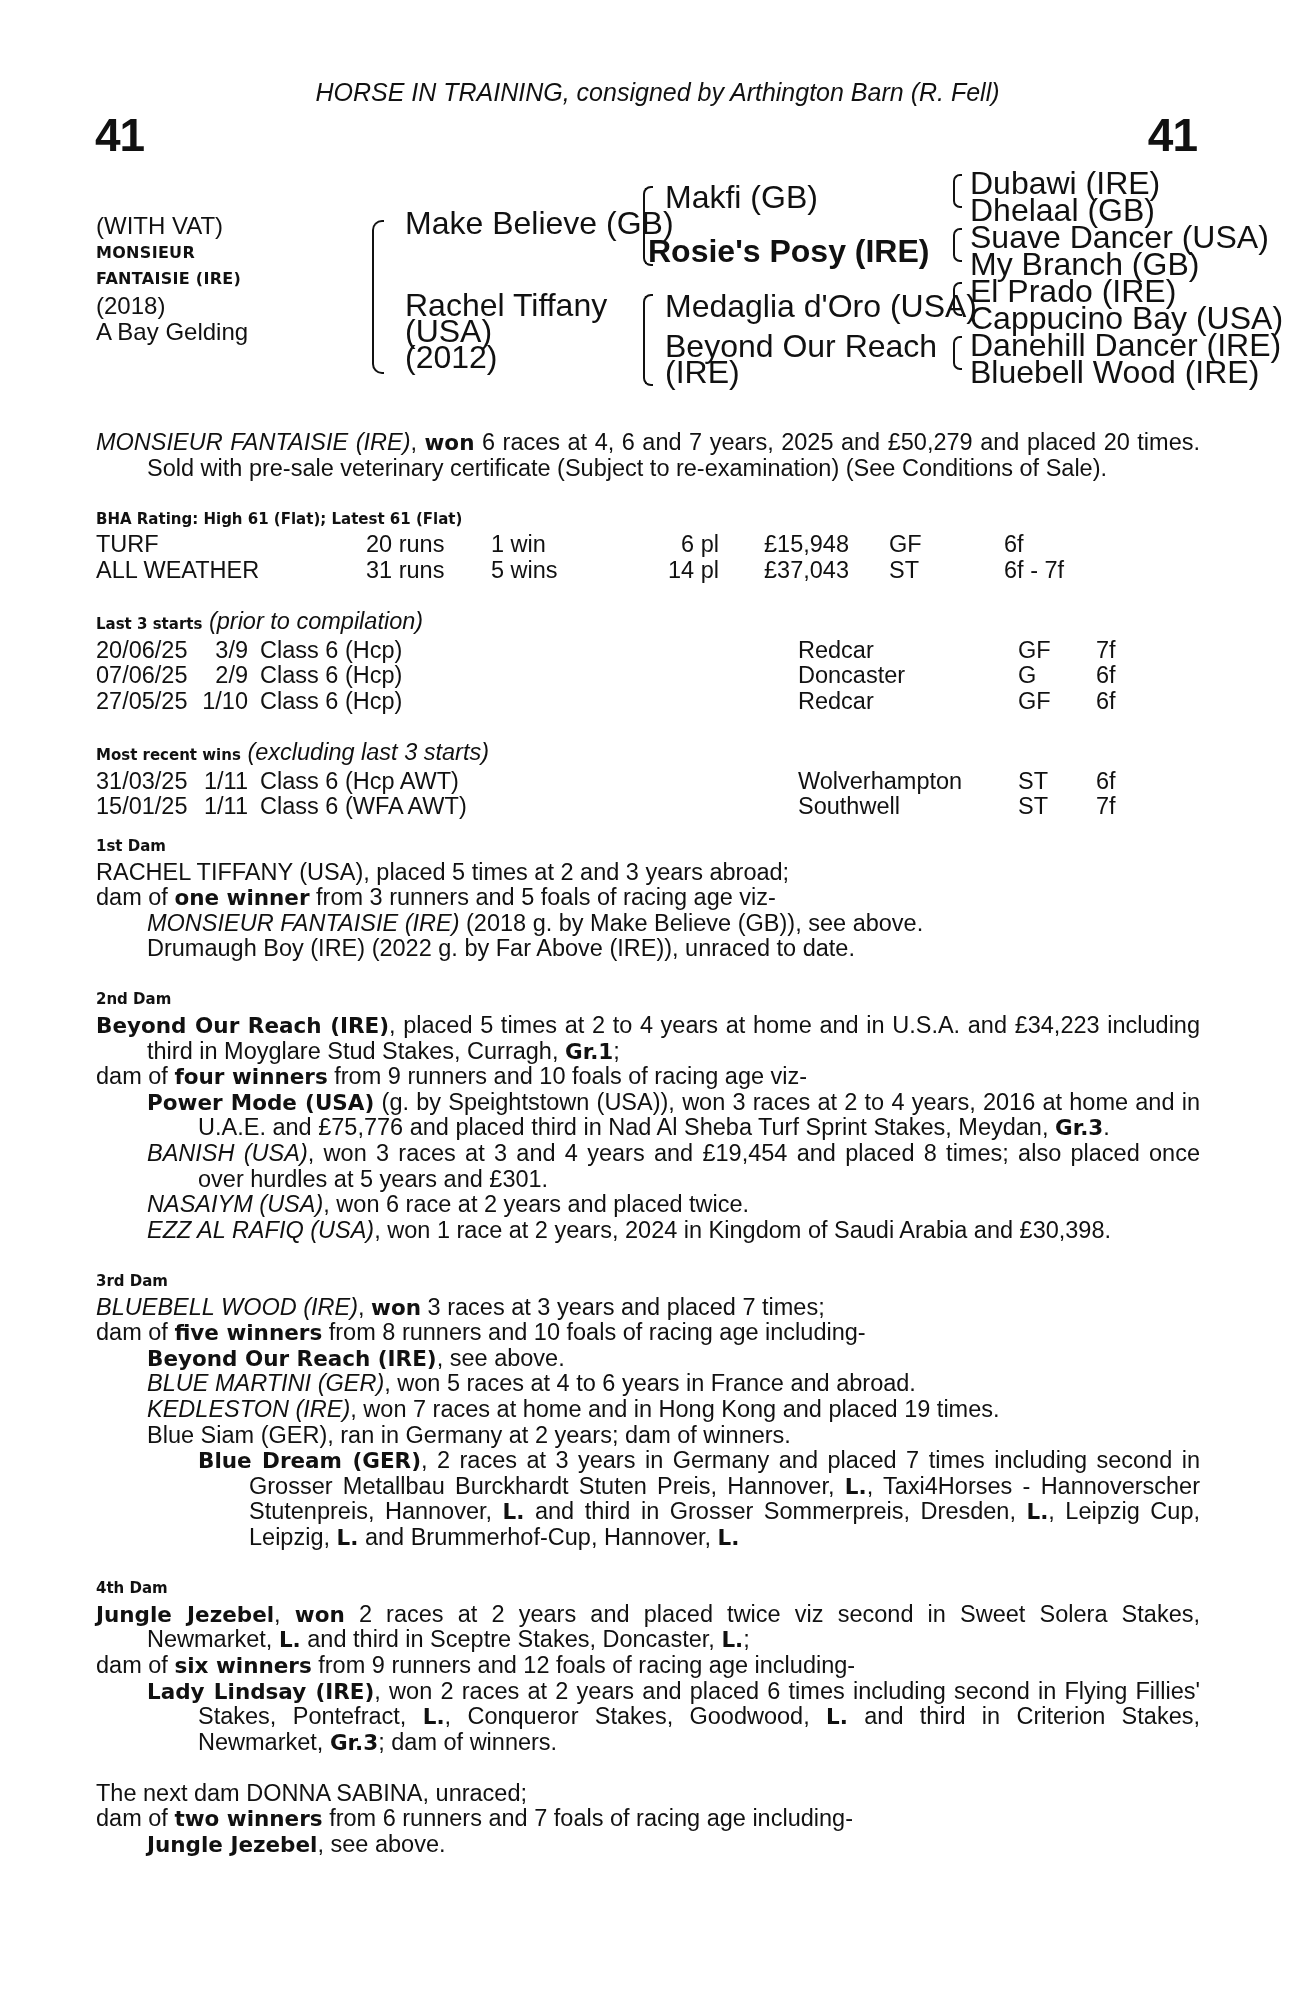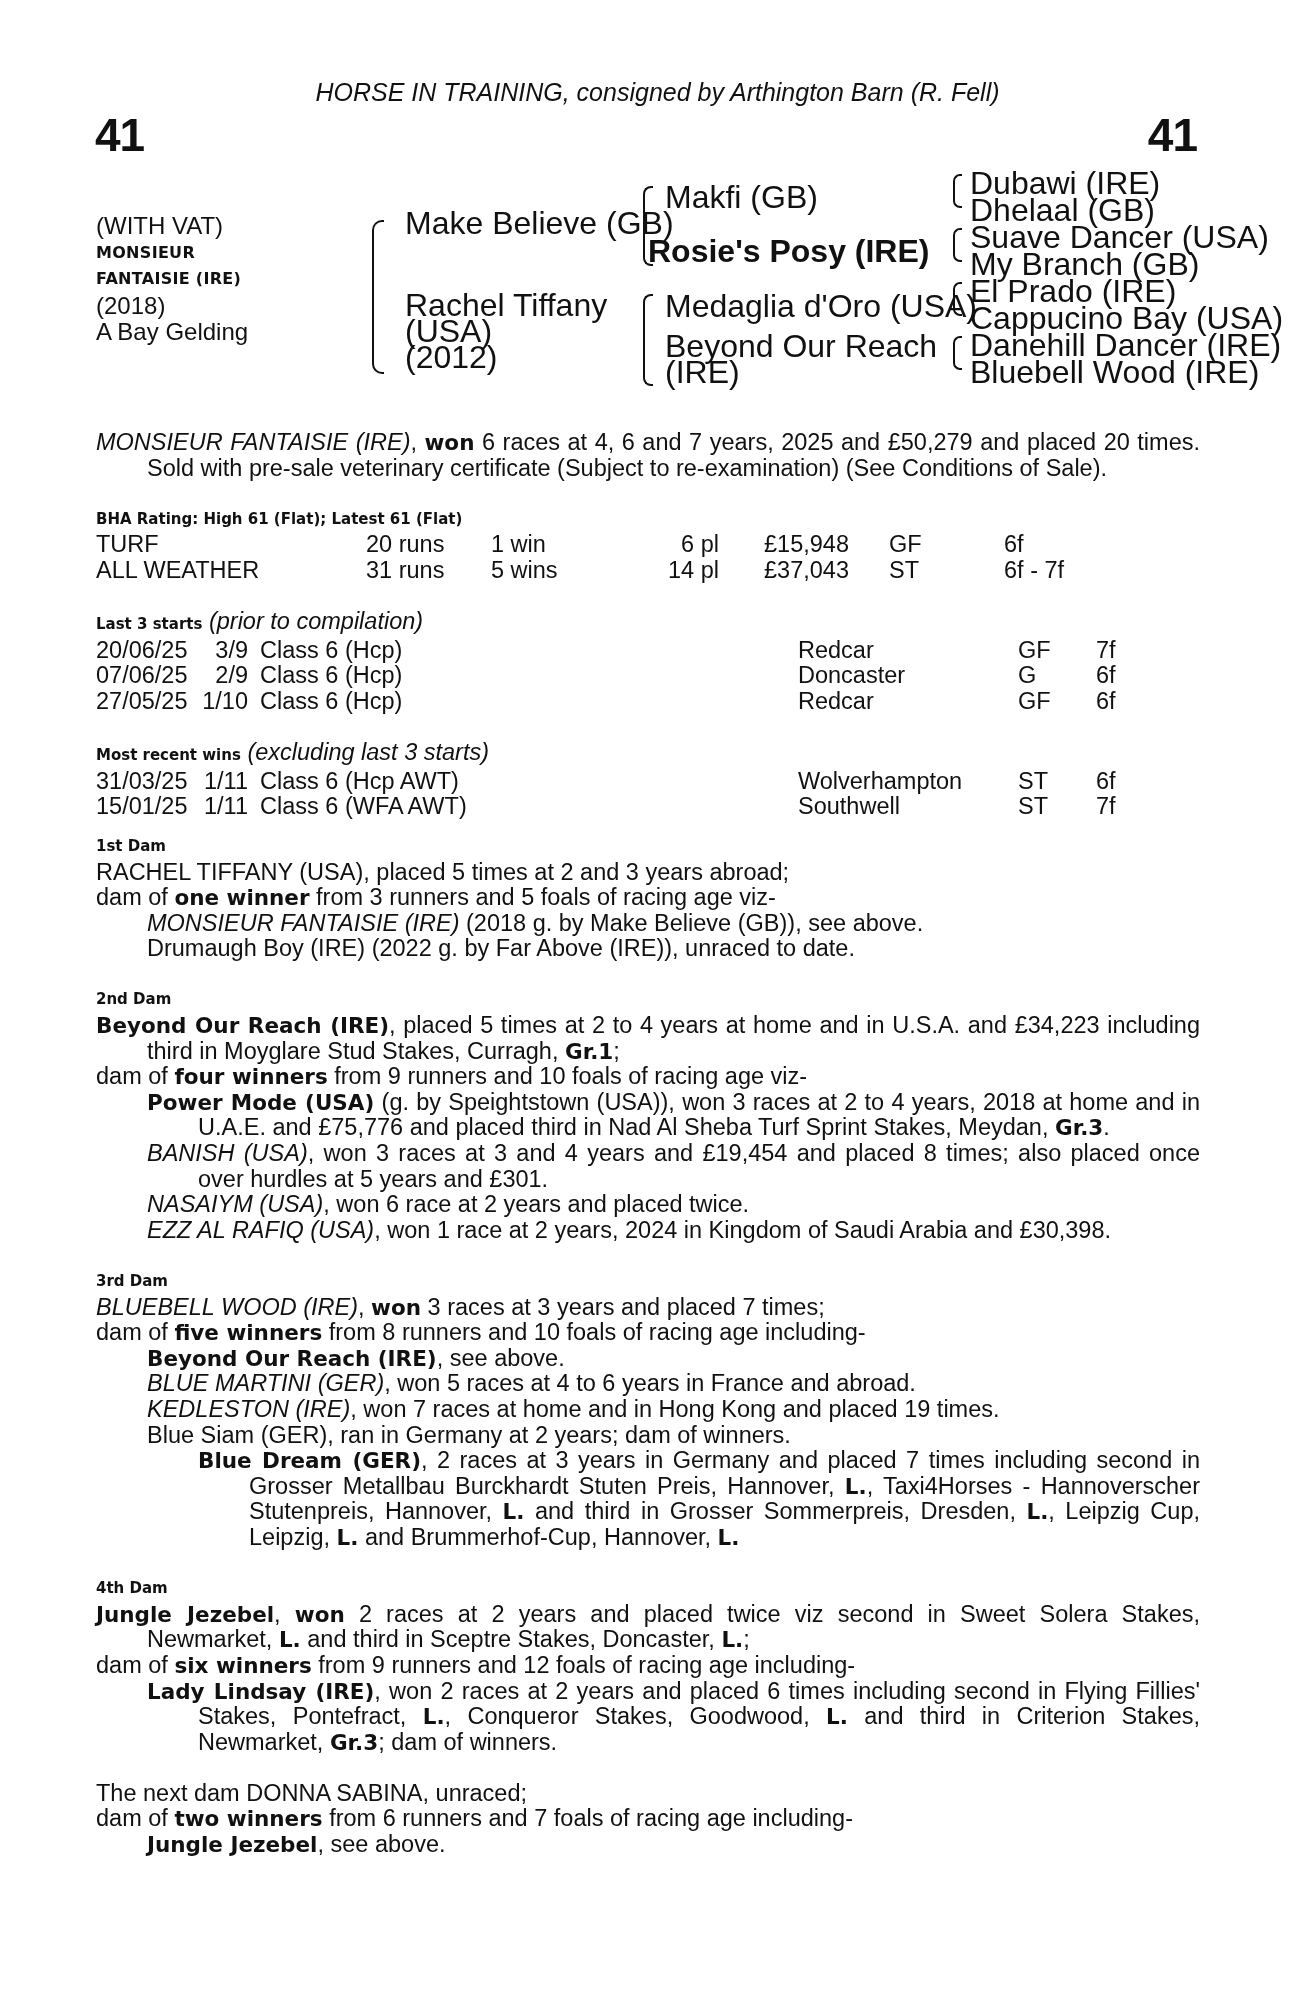--- a/index.html
+++ b/index.html
@@ -168,21 +168,21 @@
   <div class="sec-h">1st Dam</div>
   <p>RACHEL TIFFANY (USA), placed 5 times at 2 and 3 years abroad;</p>
   <p><span>dam of </span><span class="b">one winner</span><span> from 3 runners and 5 foals of racing age viz-</span></p>
   <p class="ind1"><span class="i">MONSIEUR FANTAISIE (IRE)</span><span> (2018 g. by Make Believe (GB)), see above.</span></p>
   <p class="ind1">Drumaugh Boy (IRE) (2022 g. by Far Above (IRE)), unraced to date.</p>
 
   <div class="gap"></div>
   <div class="sec-h">2nd Dam</div>
   <p class="hang1"><span class="b">Beyond Our Reach (IRE)</span><span>, placed 5 times at 2 to 4 years at home and in U.S.A. and £34,223 including third in Moyglare Stud Stakes, Curragh, </span><span class="b">Gr.1</span><span>;</span></p>
   <p><span>dam of </span><span class="b">four winners</span><span> from 9 runners and 10 foals of racing age viz-</span></p>
-  <p class="hang2"><span class="b">Power Mode (USA)</span><span> (g. by Speightstown (USA)), won 3 races at 2 to 4 years, 2018 at home and in U.A.E. and £75,776 and placed third in Nad Al Sheba Turf Sprint Stakes, Meydan, </span><span class="b">Gr.3</span><span>.</span></p>
+  <p class="hang2"><span class="b">Power Mode (USA)</span><span> (g. by Speightstown (USA)), won 3 races at 2 to 4 years, 2016 at home and in U.A.E. and £75,776 and placed third in Nad Al Sheba Turf Sprint Stakes, Meydan, </span><span class="b">Gr.3</span><span>.</span></p>
   <p class="hang2"><span class="i">BANISH (USA)</span><span>, won 3 races at 3 and 4 years and £19,454 and placed 8 times; also placed once over hurdles at 5 years and £301.</span></p>
   <p class="hang2"><span class="i">NASAIYM (USA)</span><span>, won 6 race at 2 years and placed twice.</span></p>
   <p class="hang2"><span class="i">EZZ AL RAFIQ (USA)</span><span>, won 1 race at 2 years, 2024 in Kingdom of Saudi Arabia and £30,398.</span></p>
 
   <div class="gap"></div>
   <div class="sec-h">3rd Dam</div>
   <p><span class="i">BLUEBELL WOOD (IRE)</span><span>, </span><span class="b">won</span><span> 3 races at 3 years and placed 7 times;</span></p>
   <p><span>dam of </span><span class="b">five winners</span><span> from 8 runners and 10 foals of racing age including-</span></p>
   <p class="ind1"><span class="b">Beyond Our Reach (IRE)</span><span>, see above.</span></p>
   <p class="ind1"><span class="i">BLUE MARTINI (GER)</span><span>, won 5 races at 4 to 6 years in France and abroad.</span></p>

